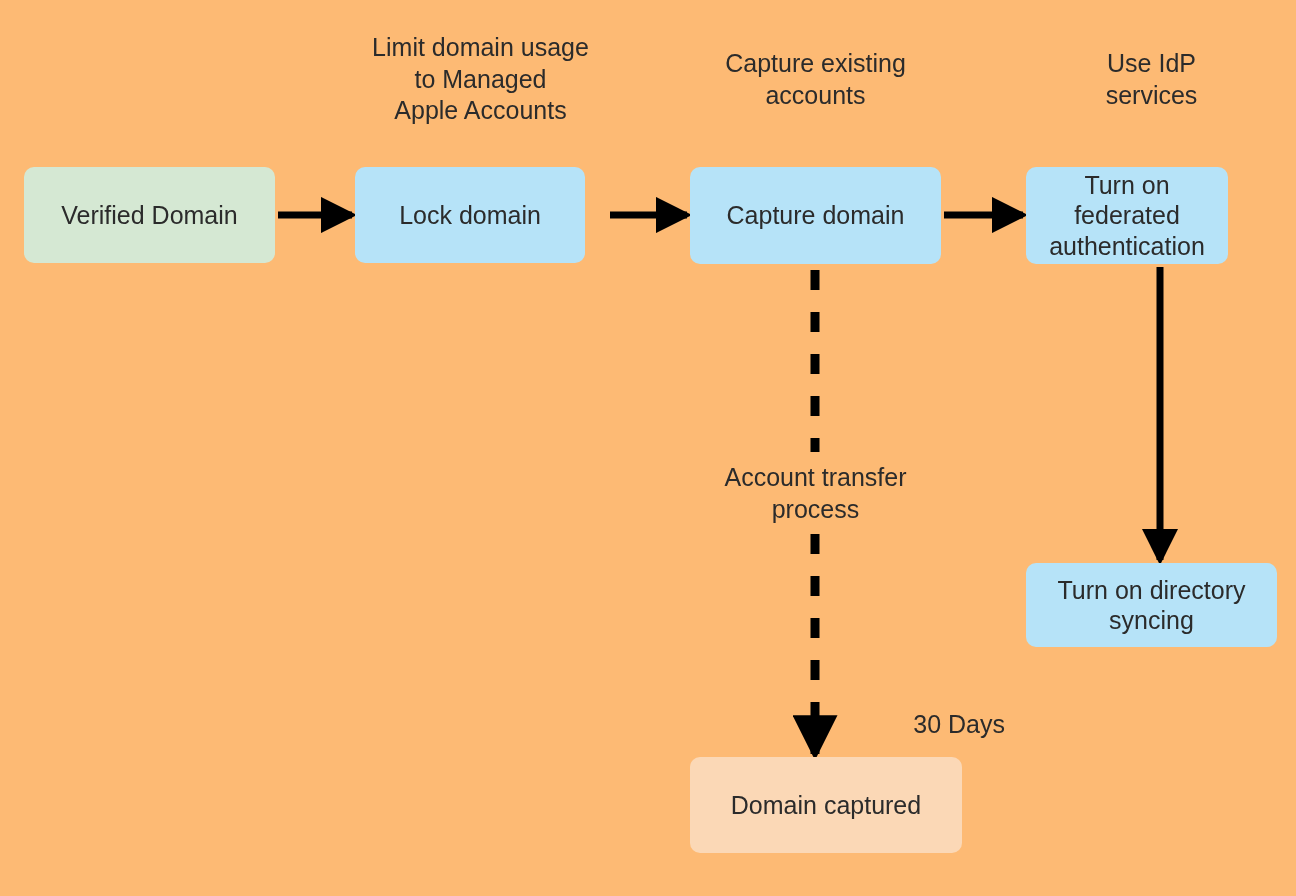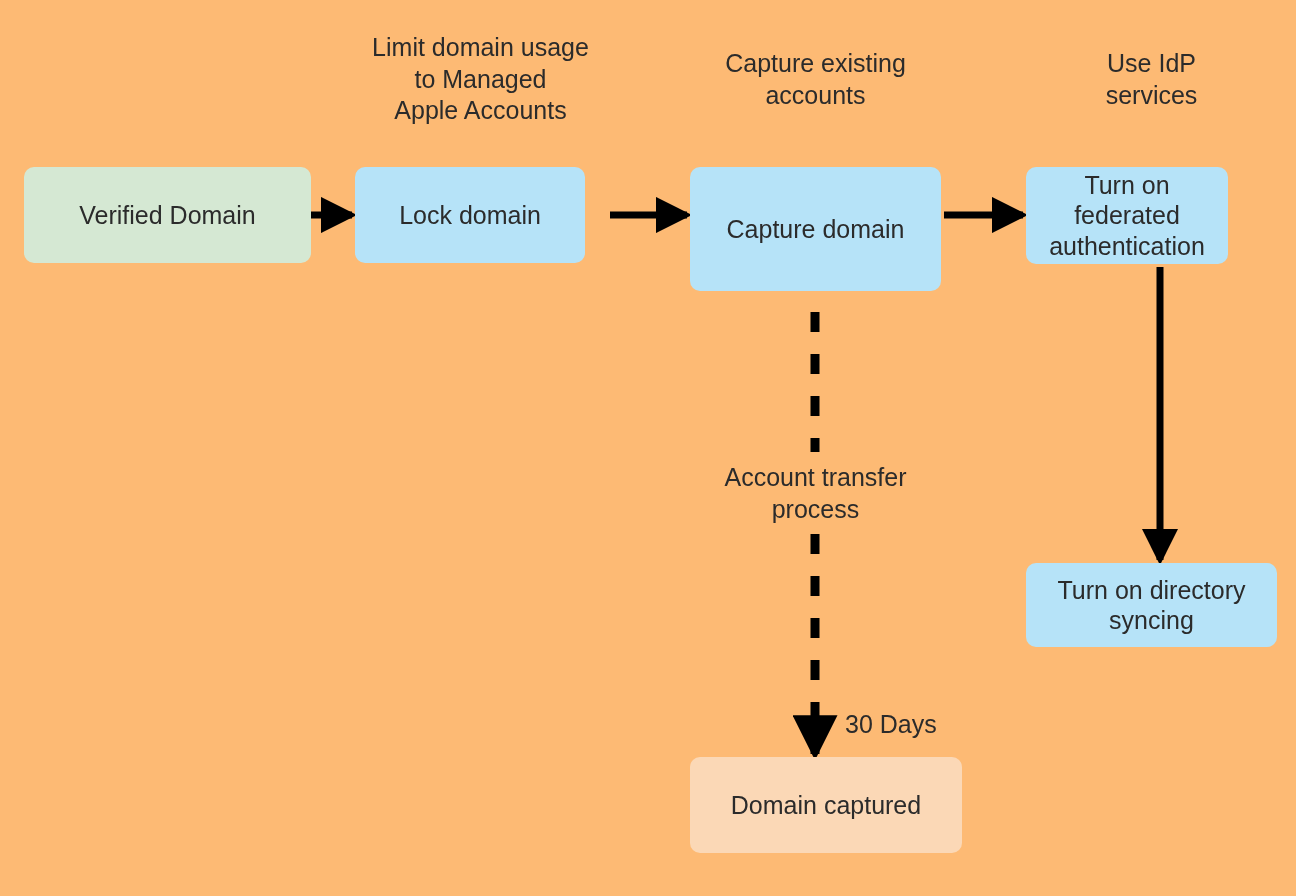--- a/index.html
+++ b/index.html
@@ -86,32 +86,32 @@
   <div class="caption" style="left:355px; top:32px; width:251px;">Limit domain usage
 to Managed
 Apple Accounts</div>
 
   <div class="caption" style="left:1026px; top:48px; width:251px;">Use IdP
 services</div>
 
   <div class="caption" style="left:690px; top:48px; width:251px;">Capture existing
 accounts</div>
 
-  <div class="node node-green" style="left:24px; top:167px; width:287px; height:96px;">Verified Domain</div>
+  <div class="node node-green" style="left:24px; top:167px; width:251px; height:96px;">Verified Domain</div>
 
   <div class="node node-blue" style="left:355px; top:167px; width:230px; height:96px;">Lock domain</div>
 
-  <div class="node node-blue" style="left:690px; top:167px; width:251px; height:124px;">Capture domain</div>
+  <div class="node node-blue" style="left:690px; top:167px; width:251px; height:97px;">Capture domain</div>
 
   <div class="node node-blue" style="left:1026px; top:167px; width:202px; height:97px;">Turn on federated
 authentication</div>
 
   <div class="node node-blue" style="left:1026px; top:563px; width:251px; height:84px;">Turn on directory
 syncing</div>
 
   <div class="node node-orange" style="left:690px; top:757px; width:272px; height:96px;">Domain captured</div>
 
   <div class="caption" style="left:690px; top:462px; width:251px;">Account transfer
 process</div>
 
-  <div class="caption" style="left:845px; top:709px; width:160px; text-align:left;">30 Days</div>
+  <div class="caption" style="left:845px; top:709px; width:160px; text-align:right;">30 Days</div>
 
 </div>
 
 </body></html>

